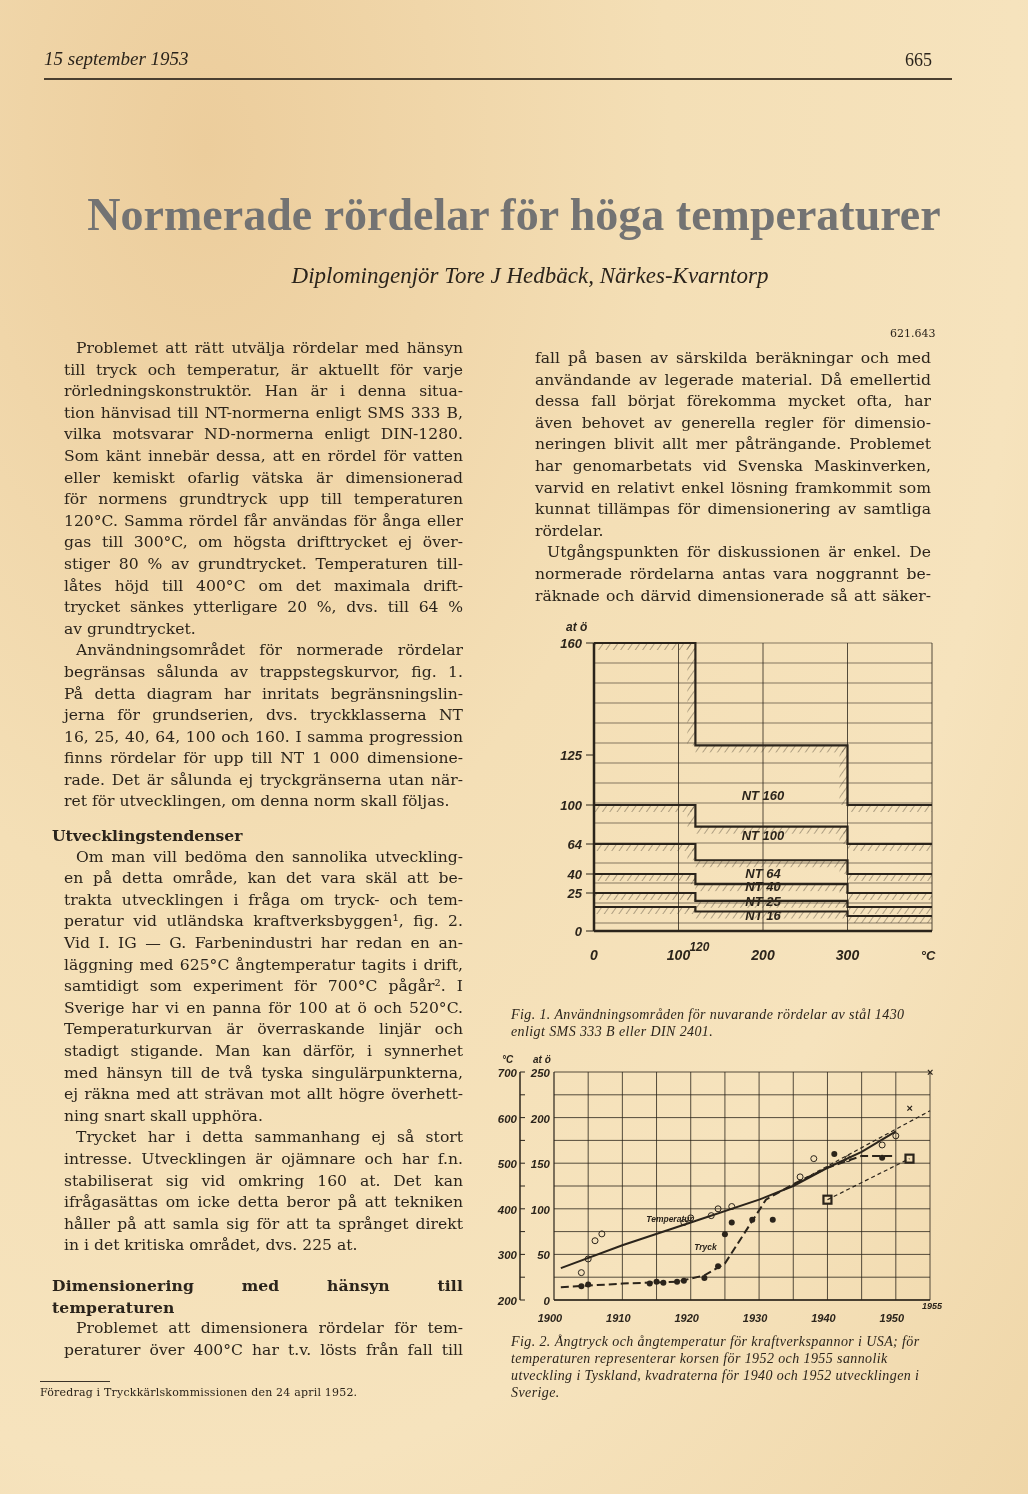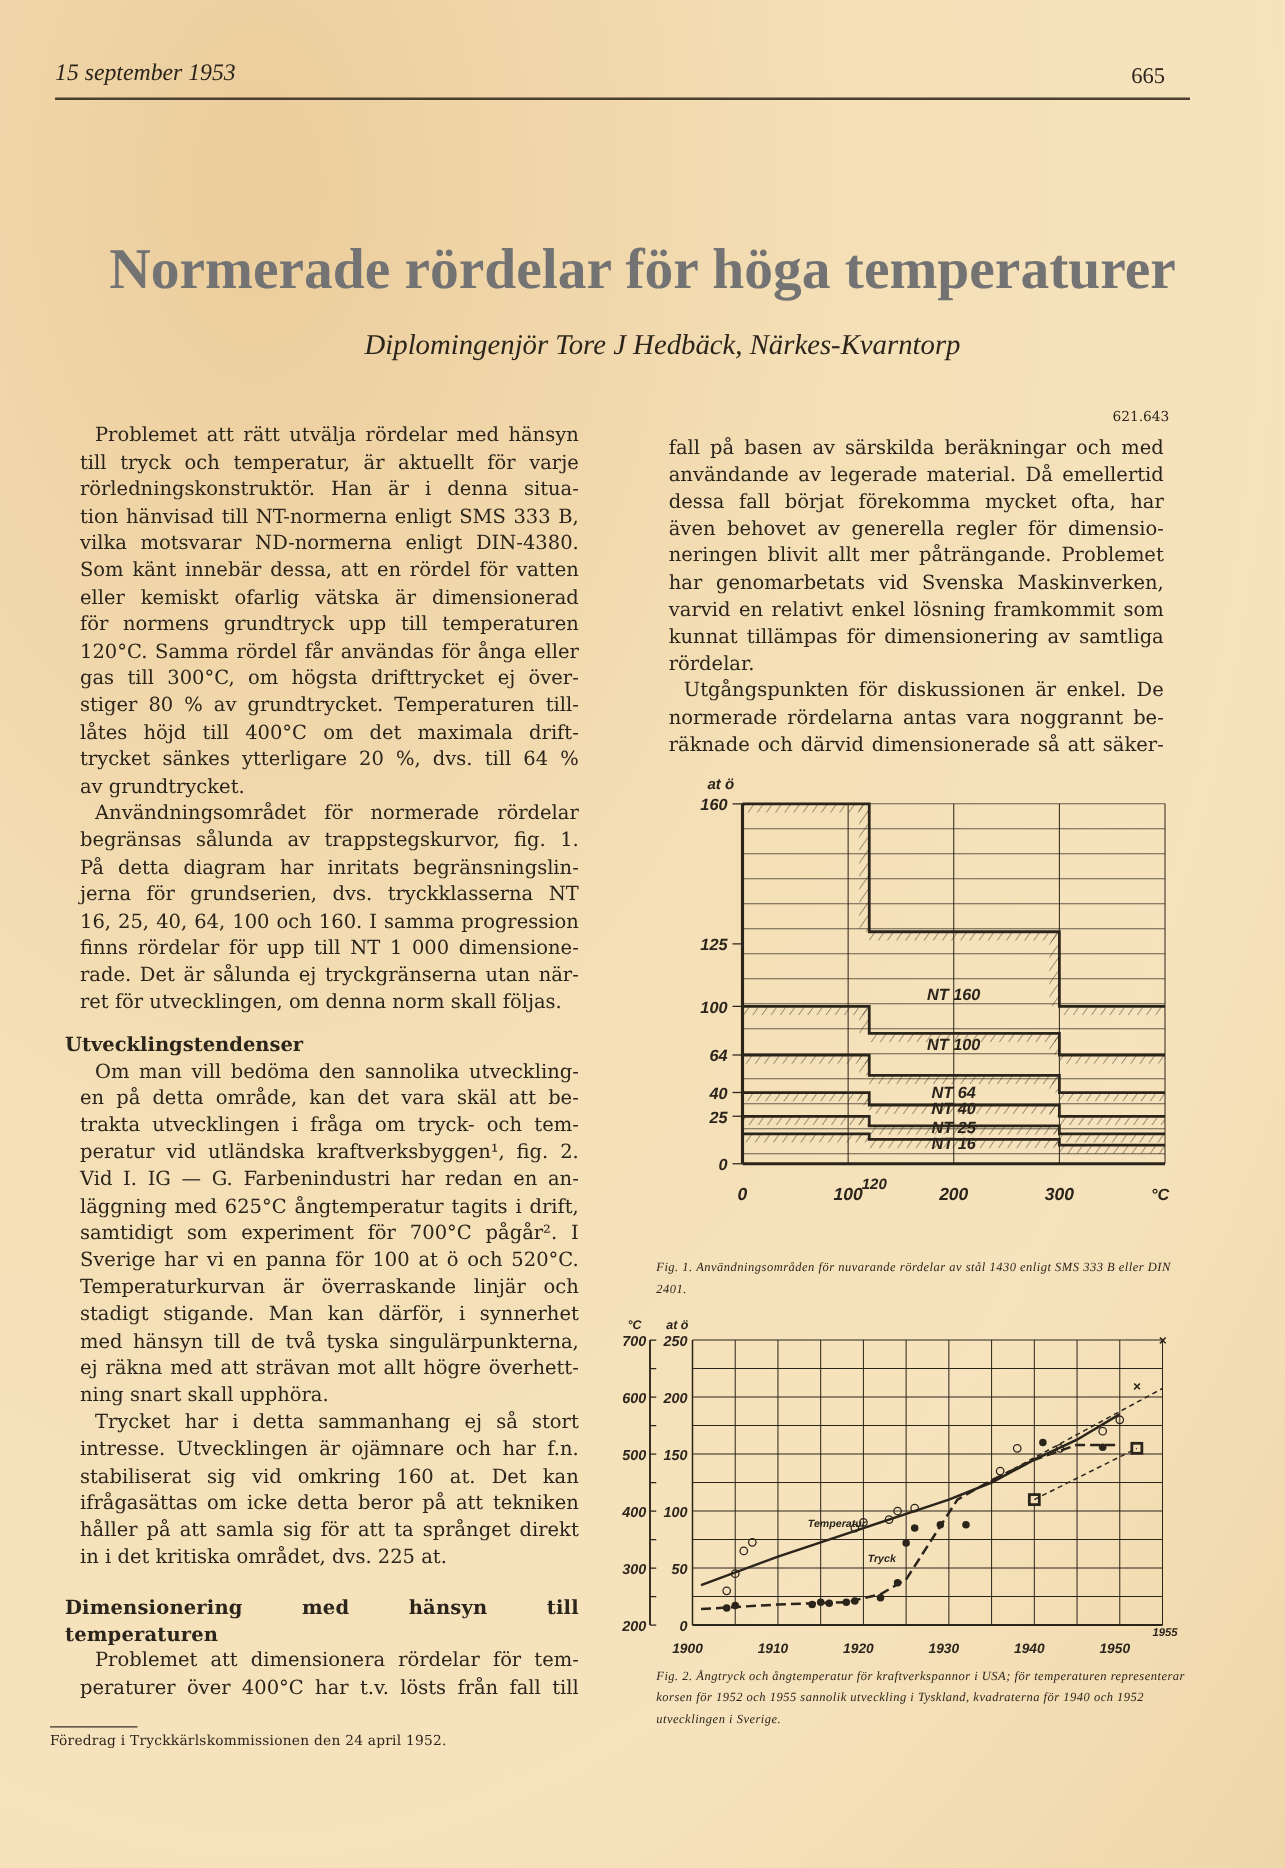--- a/index.html
+++ b/index.html
@@ -19,21 +19,21 @@
   .byline { position: absolute; left: 0; width: 1060px; top: 263px; text-align: center; font-family: "Liberation Serif", serif; font-style: italic; font-size: 23px; }
 
   .col { position: absolute; font-size: 15.6px; line-height: 21.6px; text-align: justify; }
   .col-left { left: 40px; top: 338px; width: 423px; }
   .col-right { left: 511px; top: 348px; width: 420px; }
   .col h3 { margin: 0; font-size: 15.6px; font-weight: bold; }
   .udc { position: absolute; left: 890px; top: 327px; font-size: 11px; }
   .fnrule { position: absolute; left: 40px; top: 1381px; width: 70px; height: 1px; background: #3a3228; }
   .footnote { position: absolute; left: 40px; top: 1386px; font-size: 11px; letter-spacing: 0.2px; }
 
-  .caption { position: absolute; font-family: "Liberation Serif", serif; font-style: italic; font-size: 10px; line-height: 17px; letter-spacing: 0.4px; margin-left: 14px; }
+  .caption { position: absolute; font-family: "Liberation Serif", serif; font-style: italic; font-size: 14px; line-height: 17px; letter-spacing: 0.4px; }
   .cap1 { left: 511px; top: 1006px; width: 420px; }
   .cap2 { left: 511px; top: 1333px; width: 425px; }
 
   svg text { font-family: "Liberation Sans", sans-serif; font-style: italic; font-weight: bold; fill: #2b241b; }
   .ln { display: block; white-space: nowrap; text-align: justify; text-align-last: justify; margin-left: 24px; }
   .ln.last { text-align-last: left; }
 </style>
 </head>
 <body>
 
@@ -45,21 +45,21 @@
 
   <div class="title">Normerade rördelar för höga temperaturer</div>
   <div class="byline">Diplomingenjör Tore J Hedbäck, Närkes-Kvarntorp</div>
 
   <div class="col col-left">
     <div>
         <span class="ln" style="padding-left: 12px;">Problemet att rätt utvälja rördelar med hänsyn</span>
         <span class="ln">till tryck och temperatur, är aktuellt för varje</span>
         <span class="ln">rörledningskonstruktör. Han är i denna situa-</span>
         <span class="ln">tion hänvisad till NT-normerna enligt SMS 333 B,</span>
-        <span class="ln">vilka motsvarar ND-normerna enligt DIN-4380.</span>
+        <span class="ln">vilka motsvarar ND-normerna enligt DIN-1280.</span>
         <span class="ln">Som känt innebär dessa, att en rördel för vatten</span>
         <span class="ln">eller kemiskt ofarlig vätska är dimensionerad</span>
         <span class="ln">för normens grundtryck upp till temperaturen</span>
         <span class="ln">120°C. Samma rördel får användas för ånga eller</span>
         <span class="ln">gas till 300°C, om högsta drifttrycket ej över-</span>
         <span class="ln">stiger 80 % av grundtrycket. Temperaturen till-</span>
         <span class="ln">låtes höjd till 400°C om det maximala drift-</span>
         <span class="ln">trycket sänkes ytterligare 20 %, dvs. till 64 %</span>
         <span class="ln last">av grundtrycket.</span>
       </div>

